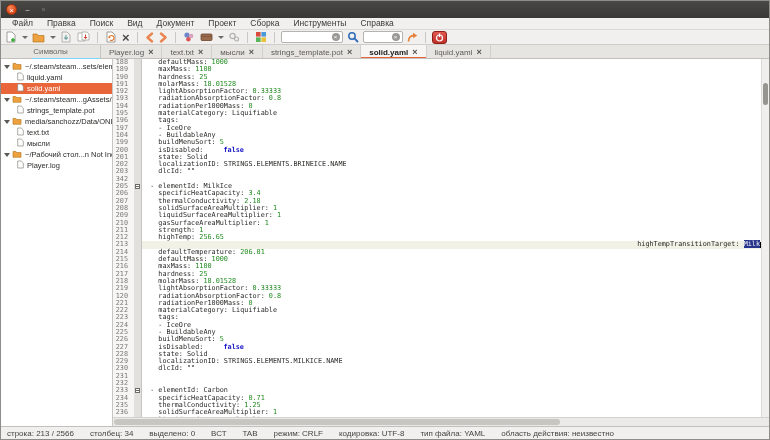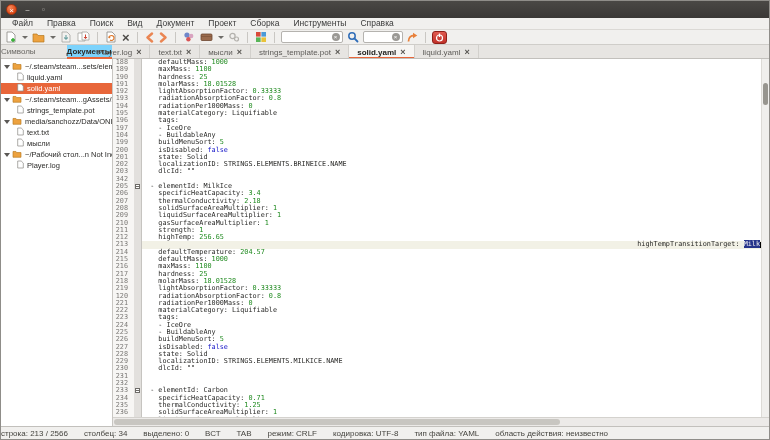--- a/index.html
+++ b/index.html
@@ -25,21 +25,21 @@
   .tsep { width:1px; height:11px; background:#c9c7c3; margin:0 3px; }
   .caret-down { width:0; height:0; border-left:3px solid transparent; border-right:3px solid transparent; border-top:3px solid #6e6c68; margin-left:1px; }
   .tentry { height:12px; border:1px solid #b5b3af; background:#fff; border-radius:2px; display:flex; align-items:center; padding:0 2px; }
   .tentry input { border:none; outline:none; font-size:8px; width:100%; font-family:"Liberation Sans",sans-serif; }
   .entry-clear { flex:0 0 auto; width:8px; height:8px; border-radius:50%; background:#9b9995; color:#fff; font-size:6px; line-height:8px; text-align:center; }
   .xclose { font-size:13px; font-weight:bold; color:#4d4b48; line-height:11px; }
   .quit { width:15px; height:13px; background:linear-gradient(#e05a50,#c03028); border:1px solid #8f1f18; border-radius:3px; display:flex; align-items:center; justify-content:center; }
 
   
   .tabrow { height:14px; display:flex; background:#e7e5e2; border-bottom:1px solid #c2c0bc; flex:0 0 14px; }
-  .side-tabs { width:88px; display:flex; border-right:1px solid #c8c6c2; }
+  .side-tabs { width:100px; display:flex; border-right:1px solid #c8c6c2;flex-direction:column; }
   .side-tab { flex:1; text-align:center; font-size:8px; color:#6b6965; line-height:13px; height:14px; }
   .side-tab.active { color:#2d2b28; font-weight:bold; background:#7dd3fc; box-shadow:inset 0 -2px 0 #e8663a;margin-left:31px; }
   .doc-tabs { flex:1; display:flex; overflow:hidden; }
   .doc-tab { display:flex; align-items:center; gap:4px; padding:0 8px; font-size:8px; color:#5d5b58; border-right:1px solid #d2d0cc; height:14px; white-space:nowrap; }
   .doc-tab.active { color:#1e1d1b; font-weight:bold; background:#f6f5f3; box-shadow:inset 0 -2px 0 #e8663a; }
   .tab-x { font-size:9px; font-weight:bold; color:#55534f; line-height:9px; }
 
   
   .main { flex:1; display:flex; overflow:hidden; background:#fff; }
   .sidebar { width:112px; border-right:1px solid #c8c6c2; background:#fff; overflow:hidden; padding-top:2px; }
@@ -53,31 +53,31 @@
   .editorarea { flex:1; display:flex; overflow:hidden; background:#fff; }
   .lines { flex:1; overflow:hidden; font-family:"DejaVu Sans Mono", monospace; font-size:6.8px; }
   .cl { height:7.3px; line-height:7.3px; display:flex; }
   .ln { width:21px; text-align:right; padding-right:6px; color:#7a7875; background:#f7f6f4; flex:0 0 21px; }
   .fold { width:8px; background:#e2e0dd; border-right:1px solid #c6c4c0; flex:0 0 8px; position:relative; }
   .foldbox { position:absolute; left:1px; top:1px; width:5px; height:5px; background:#fff; border:1px solid #6e6c68; }
   .foldbox:after { content:""; position:absolute; left:0; right:0; top:1px; height:1px; background:#6e6c68; }
   .code { white-space:pre; color:#2a2a28; flex:1; }
   .cl.cur .code { background:#f2f1e6;text-align:right; }
   .tok-num { color:#1f8a1f; }
-  .tok-kw { color:#1515c8; font-weight:normal; }
+  .tok-kw { color:#1515c8; font-weight:bold;margin-left:16px; }
   .sel { background:#27348b; color:#f4f4f4; }
   .caret { display:inline-block; width:1px; height:6.5px; background:#000; vertical-align:text-bottom; }
 
   .vscroll { width:8px; background:#f0efed; border-left:1px solid #dddbd7; position:relative; flex:0 0 8px; }
   .vthumb { position:absolute; left:1px; right:1px; top:24px; height:22px; background:#97958f; border-radius:3px; }
   .hscroll { height:9px; background:#eceae8; border-top:1px solid #d4d2ce; position:relative; flex:0 0 9px; }
   .hthumb { position:absolute; top:1px; bottom:1px; left:1px; width:68%; background:#c8c6c1; border-radius:3px; }
 
   
-  .statusbar { height:13px; background:#f1f0ee; border-top:1px solid #c2c0bc; display:flex; align-items:center; flex:0 0 13px; }
+  .statusbar { height:13px; background:#f1f0ee; border-top:1px solid #c2c0bc; display:flex; align-items:center; padding-left:6px; flex:0 0 13px; }
   .sfield { font-size:8px; color:#45443f; margin-right:16px; white-space:nowrap; }
 </style>
 </head>
 <body>
 
 <div class="window">
 
   <div class="titlebar">
     <div class="winbtns">
       <span class="winbtn close">×</span>
@@ -436,21 +436,21 @@
               <span class="code"><span>    highTemp: </span><span class="tok-num">256.65</span></span>
             </div>
             <div class="cl cur">
               <span class="ln">213</span>
               <span class="fold"></span>
               <span class="code"><span>    highTempTransitionTarget: </span><span class="sel">Milk</span><span class="caret"></span></span>
             </div>
             <div class="cl">
               <span class="ln">214</span>
               <span class="fold"></span>
-              <span class="code"><span>    defaultTemperature: </span><span class="tok-num">204.57</span></span>
+              <span class="code"><span>    defaultTemperature: </span><span class="tok-num">206.01</span></span>
             </div>
             <div class="cl">
               <span class="ln">215</span>
               <span class="fold"></span>
               <span class="code"><span>    defaultMass: </span><span class="tok-num">1000</span></span>
             </div>
             <div class="cl">
               <span class="ln">216</span>
               <span class="fold"></span>
               <span class="code"><span>    maxMass: </span><span class="tok-num">1100</span></span>

